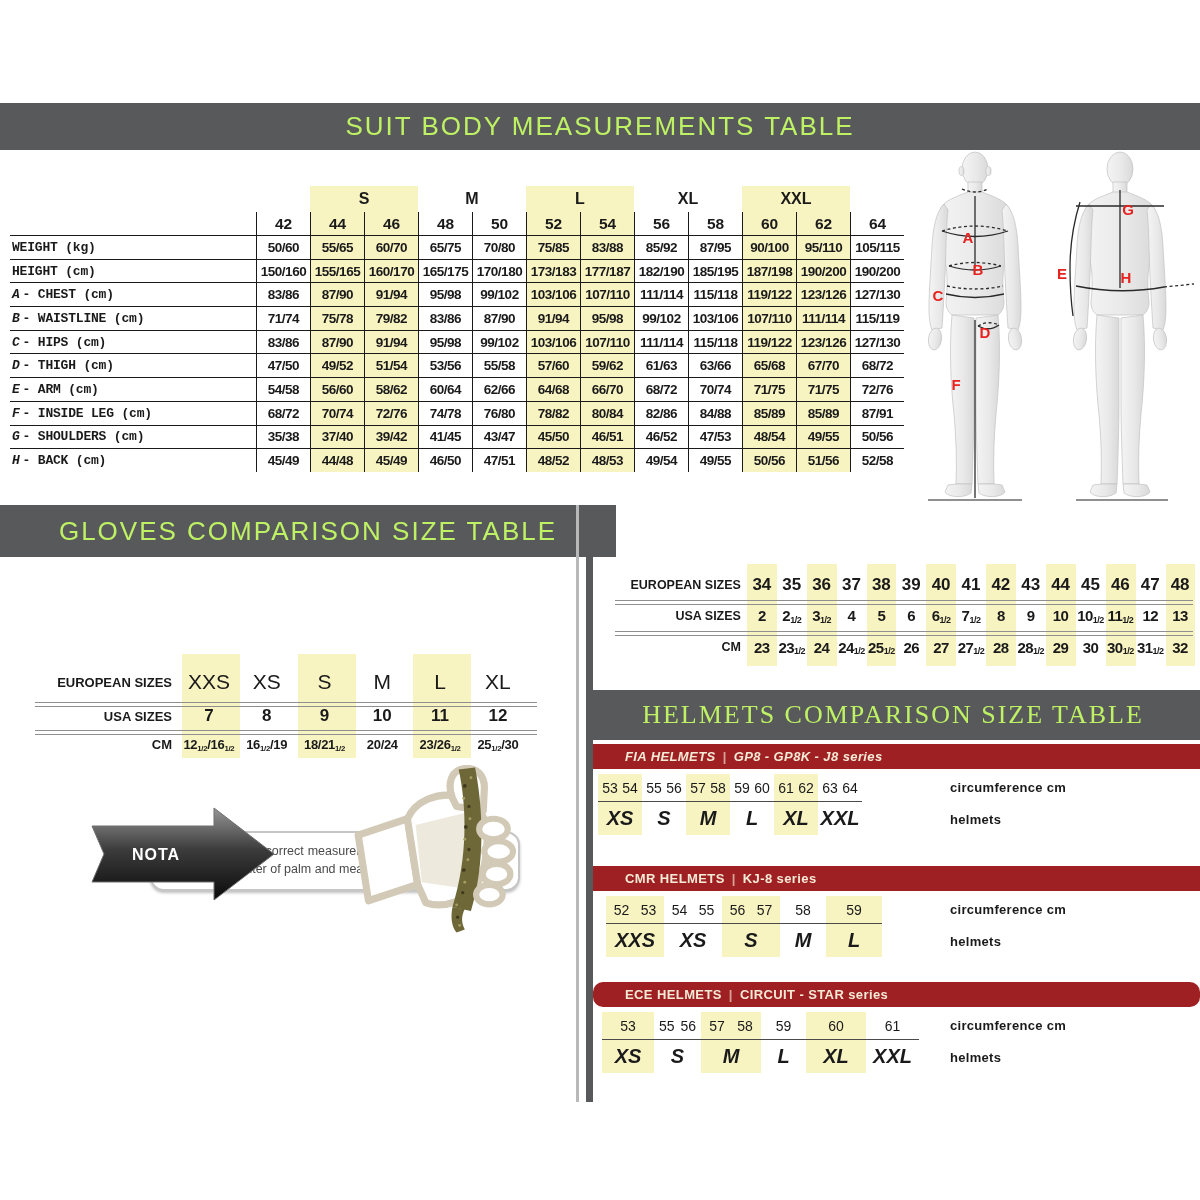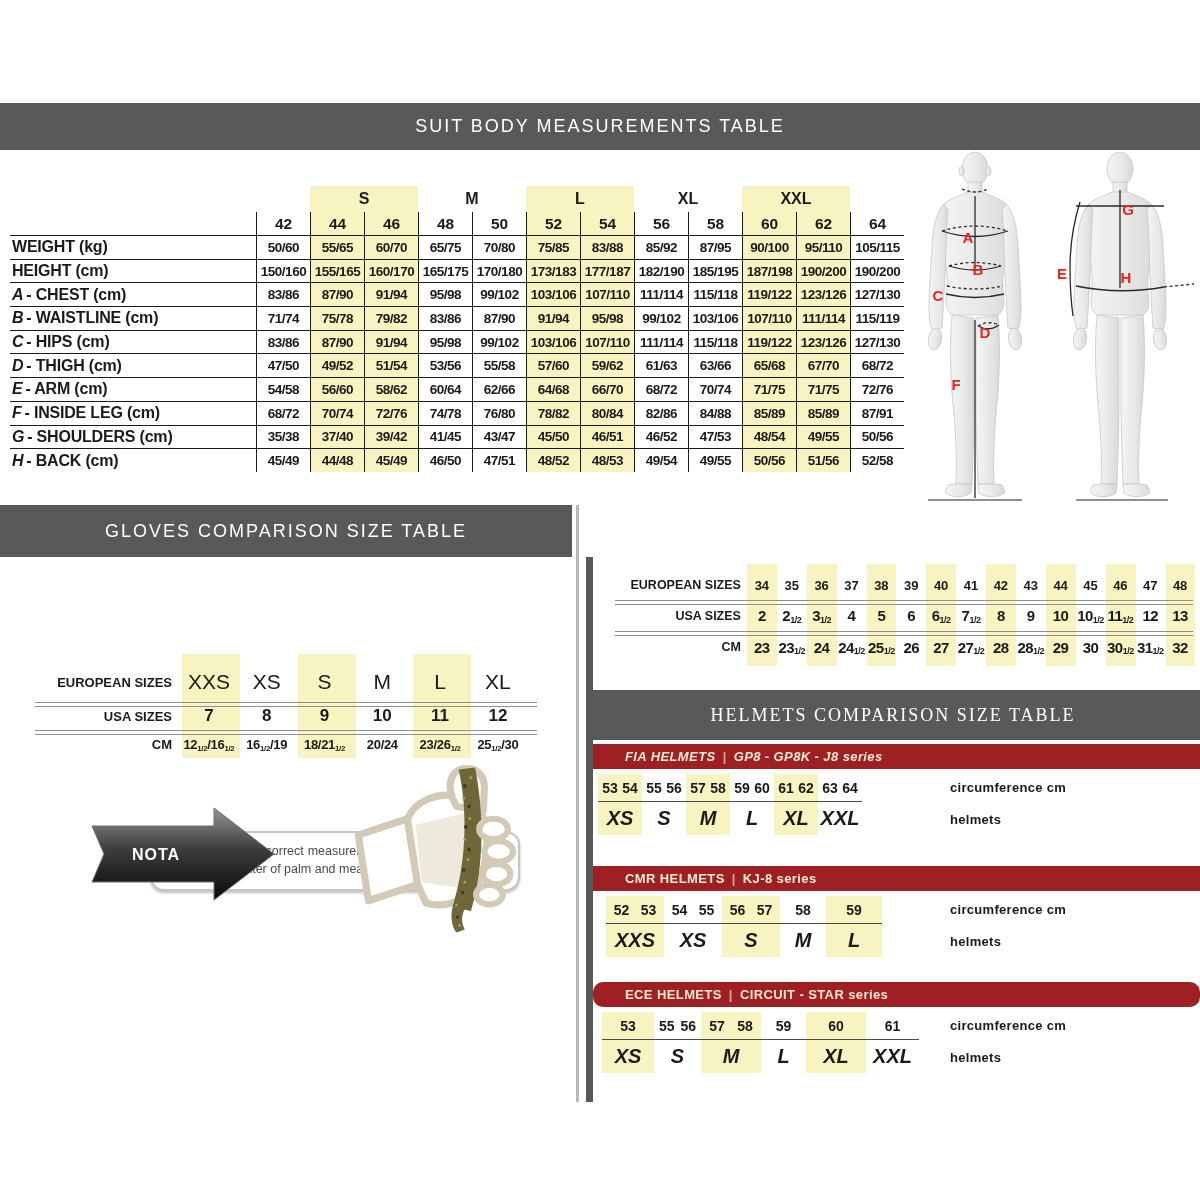--- a/index.html
+++ b/index.html
@@ -1,38 +1,38 @@
 <!DOCTYPE html>
 <html><head>
 <meta charset="utf-8">
 <style>
   html,body{margin:0;padding:0;background:#fff;}
   body{font-family:"Liberation Sans",sans-serif;color:#1a1a1a;}
   #canvas{position:relative;width:1200px;height:1200px;background:#fff;overflow:hidden;}
 
   
-  .bar{position:absolute;background:#58595b;color:#ffffff;display:flex;align-items:center;justify-content:center;
-       font-size:18px;font-weight:400;letter-spacing:2px;}
+  .bar{position:absolute;background:#58595b;color:#bef264;display:flex;align-items:center;justify-content:center;
+       font-size:26px;font-weight:400;letter-spacing:2px;}
   #suit-bar{left:0;top:103px;width:1200px;height:47px;}
-  #gloves-bar{left:0;top:505px;width:572px;height:52px;}
+  #gloves-bar{left:0;top:505px;width:616px;height:52px;}
   #shoes-bar{left:586px;top:505px;width:614px;height:52px;}
   #helmets-bar{left:586px;top:690px;width:614px;height:50px;font-family:Liberation Serif, serif;}
 
   
   .divider-light{position:absolute;left:576px;top:505px;width:3px;height:597px;background:#b9b9b9;}
   .strip-dark{position:absolute;left:586px;top:557px;width:7px;height:545px;background:#58595b;}
 
   
   #suit-table{position:absolute;left:10px;top:186px;display:grid;
               grid-template-columns:246px repeat(12,54px);
               grid-template-rows:26px 23px repeat(10,23.7px);}
   #suit-table div{display:flex;align-items:center;justify-content:center;}
   .sg{font-weight:700;font-size:16px;}
   .sz{font-weight:700;font-size:15.5px;}
-  .rl{justify-content:flex-start!important;padding-left:2px;font-weight:700;font-size:16px;letter-spacing:-0.2px;}
+  .rl{justify-content:flex-start!important;padding-left:2px;font-weight:700;font-size:13px;letter-spacing:-0.2px;font-family:Liberation Mono, monospace;}
   .rl i{font-style:italic;margin-right:3px;}
   .dv{font-weight:700;font-size:13.5px;letter-spacing:-0.5px;}
   .bt{border-top:1.6px solid #1a1a1a;}
   .bl{border-left:1.6px solid #1a1a1a;}
   .yl{background:#f8f4c2;}
 
   
   .fig{position:absolute;}
   .fig .body{fill:url(#bodyg);stroke:#c2c2c2;stroke-width:0.7;}
   .fig .meas{stroke:#2a2a2a;stroke-width:1.3;fill:none;}
@@ -68,33 +68,33 @@
   
   #shoes-table{position:absolute;left:615px;top:570px;width:580px;height:95px;}
   .sband{position:absolute;top:-6px;width:29.9px;height:102px;background:#f8f4c2;z-index:0;}
   .s-row{position:relative;display:flex;z-index:1;}
   .s-eu{height:30px;}
   .s-usa{height:31px;}
   .s-cm{height:32px;}
   .s-label{width:132px;display:flex;align-items:center;justify-content:flex-end;padding-right:6px;
            font-weight:700;font-size:12.5px;box-sizing:border-box;}
   .s-cell{width:29.9px;display:flex;align-items:center;justify-content:center;font-weight:700;}
-  .s-eu .s-cell{font-size:13px;}
+  .s-eu .s-cell{font-size:17px;}
   .s-usa .s-cell{font-size:15px;letter-spacing:-0.5px;}
   .s-cm .s-cell{font-size:15px;letter-spacing:-0.5px;}
   .srule{position:absolute;left:0;width:578px;height:3px;border-top:1px solid #8f8f8f;border-bottom:1px solid #8f8f8f;z-index:2;}
 
   
   .hl-bar{position:absolute;left:593px;width:607px;height:25px;background:#9e2023;display:flex;align-items:center;
           padding-left:32px;box-sizing:border-box;font-weight:700;font-size:13px;color:#f4ead6;letter-spacing:0.4px;}
   .hl-bar .pipe{opacity:.65;margin:0 7px;}
   .hl-tab{position:absolute;display:flex;}
   .hcell{display:flex;flex-direction:column;}
   .hnums{height:27px;display:flex;align-items:center;justify-content:space-around;border-bottom:1.6px solid #4a4a4a;
-         font-weight:700;font-size:14px;padding:0 2px;}
+         font-weight:400;font-size:14px;padding:0 2px;}
   .hsize{height:33px;display:flex;align-items:center;justify-content:center;
          font-weight:700;font-style:italic;font-size:20px;}
   .hl-lab{position:absolute;left:950px;font-weight:700;font-size:13px;letter-spacing:0.3px;}
 </style>
 </head>
 <body>
 
 <div id="canvas">
 
   <div class="bar" id="suit-bar">

